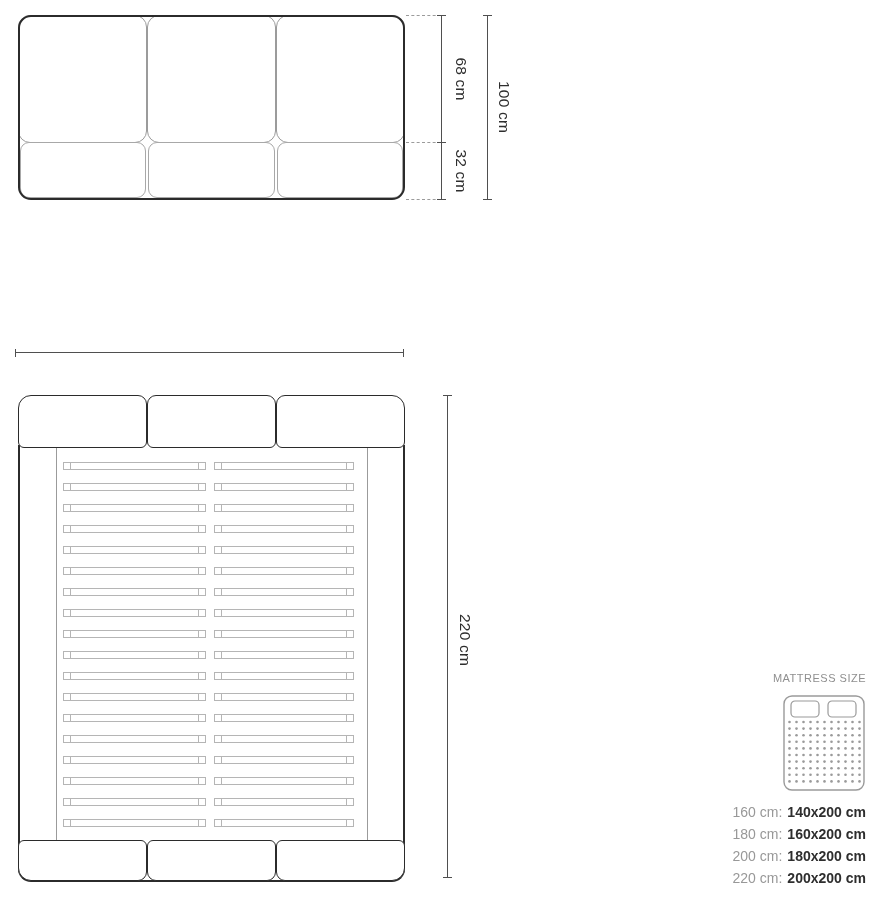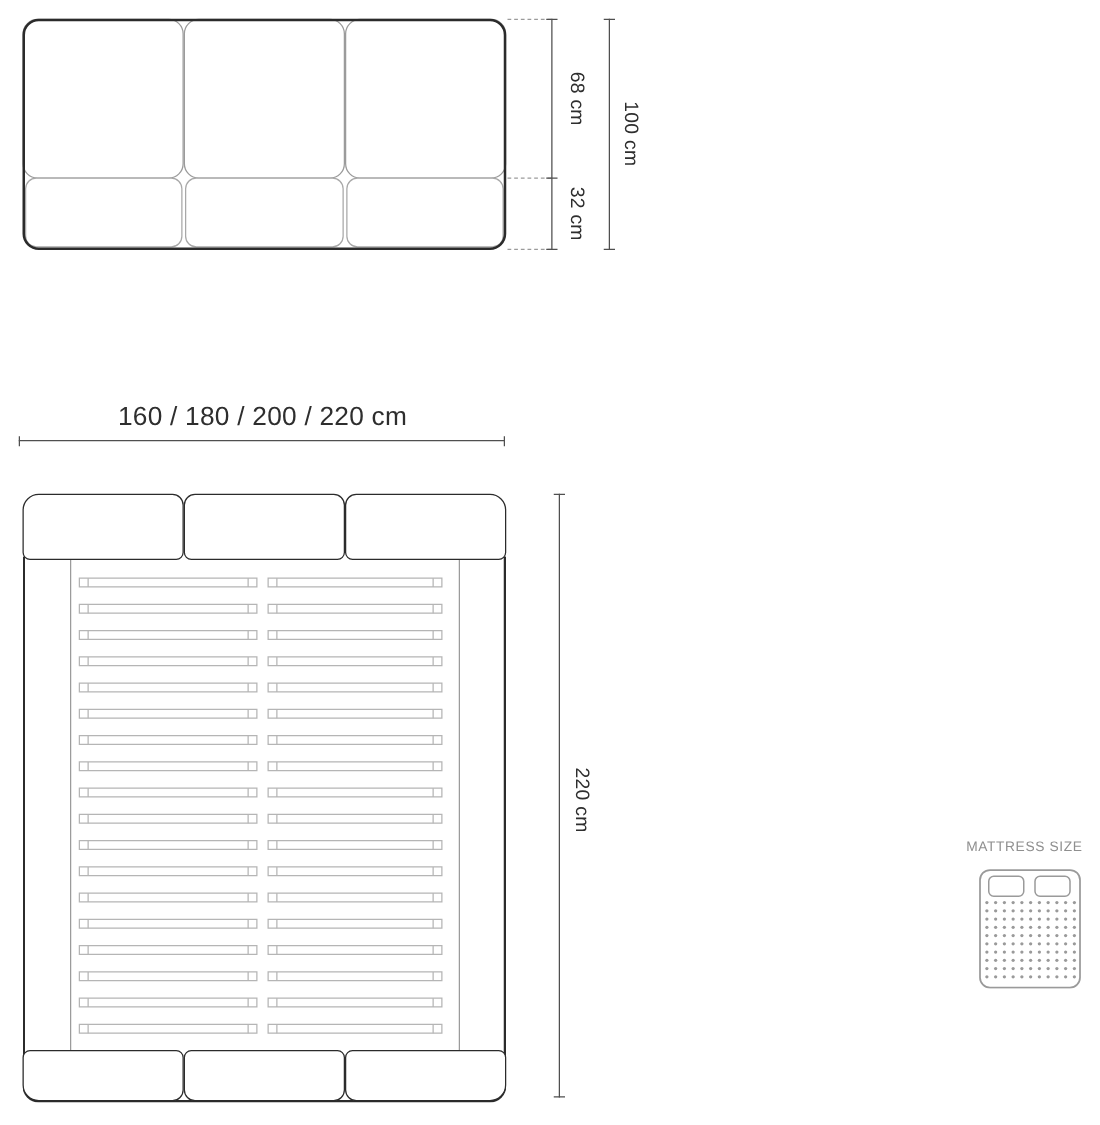--- a/index.html
+++ b/index.html
@@ -98,21 +98,20 @@
   <div class="abs htick" style="left:437px;top:142px;"></div>
   <div class="abs htick" style="left:437px;top:199px;"></div>
   <div class="abs vlabel" style="left:461px;top:79px;">68 cm</div>
   <div class="abs vlabel" style="left:461px;top:171px;">32 cm</div>
 
   <div class="abs vline" style="left:487px;top:15px;height:185px;"></div>
   <div class="abs htick" style="left:483px;top:15px;"></div>
   <div class="abs htick" style="left:483px;top:199px;"></div>
   <div class="abs vlabel" style="left:504px;top:107px;">100 cm</div>
 
-  <div class="abs wlabel" style="left:210px;top:334px;">160 / 180 / 200 / 220 cm</div>
   <div class="abs hline" style="left:15px;top:352px;width:389px;"></div>
   <div class="abs vtick" style="left:15px;top:349px;"></div>
   <div class="abs vtick" style="left:403px;top:349px;"></div>
 
   <div class="abs tv">
     <div class="abs tv-body"></div>
     <div class="abs rail-line left"></div>
     <div class="abs rail-line right"></div>
     <svg class="abs slat-svg" width="312" height="394" viewBox="0 0 312 394">
         <g>
@@ -422,14 +421,28 @@
         <circle cx="34.5" cy="86.4" r="1.3"></circle>
         <circle cx="41.5" cy="86.4" r="1.3"></circle>
         <circle cx="48.5" cy="86.4" r="1.3"></circle>
         <circle cx="55.5" cy="86.4" r="1.3"></circle>
         <circle cx="62.5" cy="86.4" r="1.3"></circle>
         <circle cx="69.5" cy="86.4" r="1.3"></circle>
         <circle cx="76.5" cy="86.4" r="1.3"></circle>
       </g>
   </svg>
 
+  <div class="abs m-list">
+    <div class="m-row">
+      <span class="frame-size">160 cm:</span><span class="mattress-size">140x200 cm</span>
+    </div>
+    <div class="m-row">
+      <span class="frame-size">180 cm:</span><span class="mattress-size">160x200 cm</span>
+    </div>
+    <div class="m-row">
+      <span class="frame-size">200 cm:</span><span class="mattress-size">180x200 cm</span>
+    </div>
+    <div class="m-row">
+      <span class="frame-size">220 cm:</span><span class="mattress-size">200x200 cm</span>
+    </div>
+  </div>
 
 </div>
 
 </body></html>

